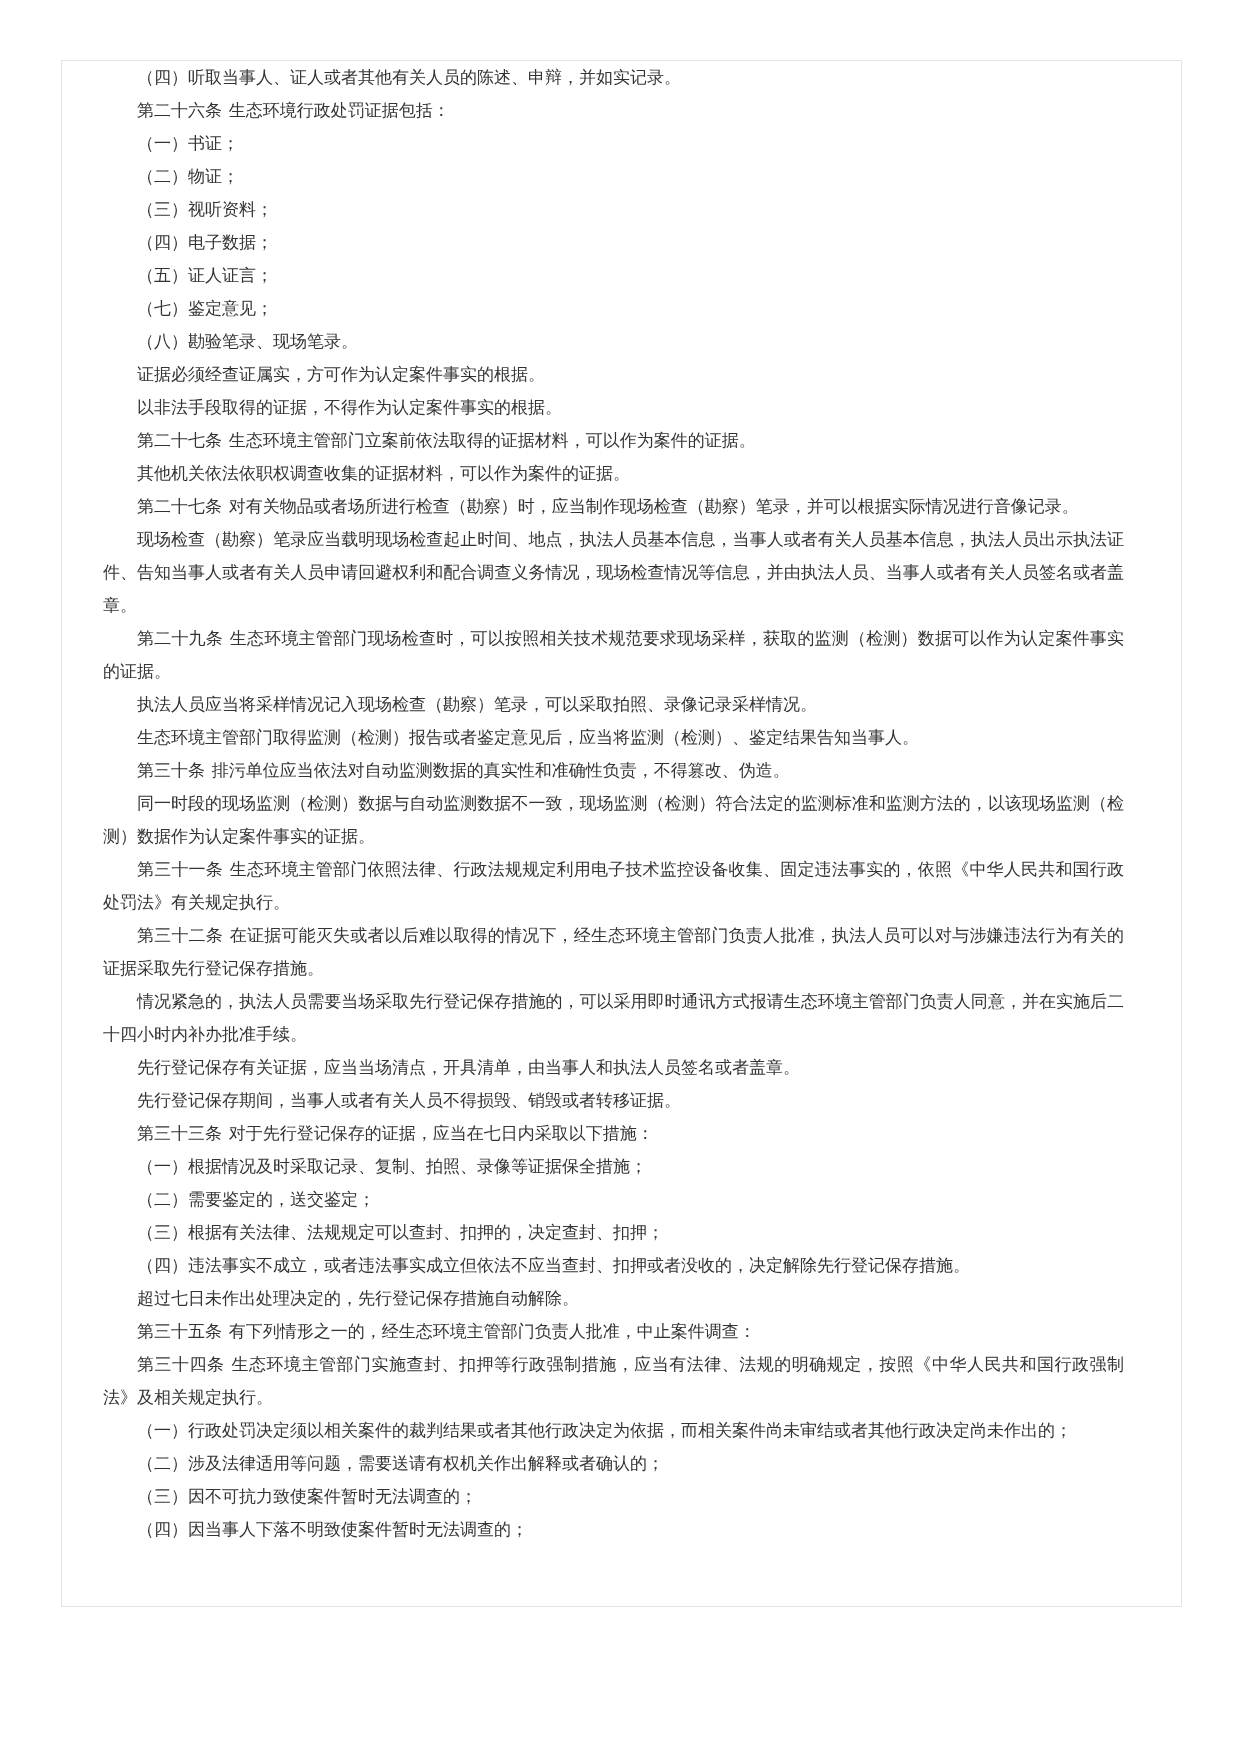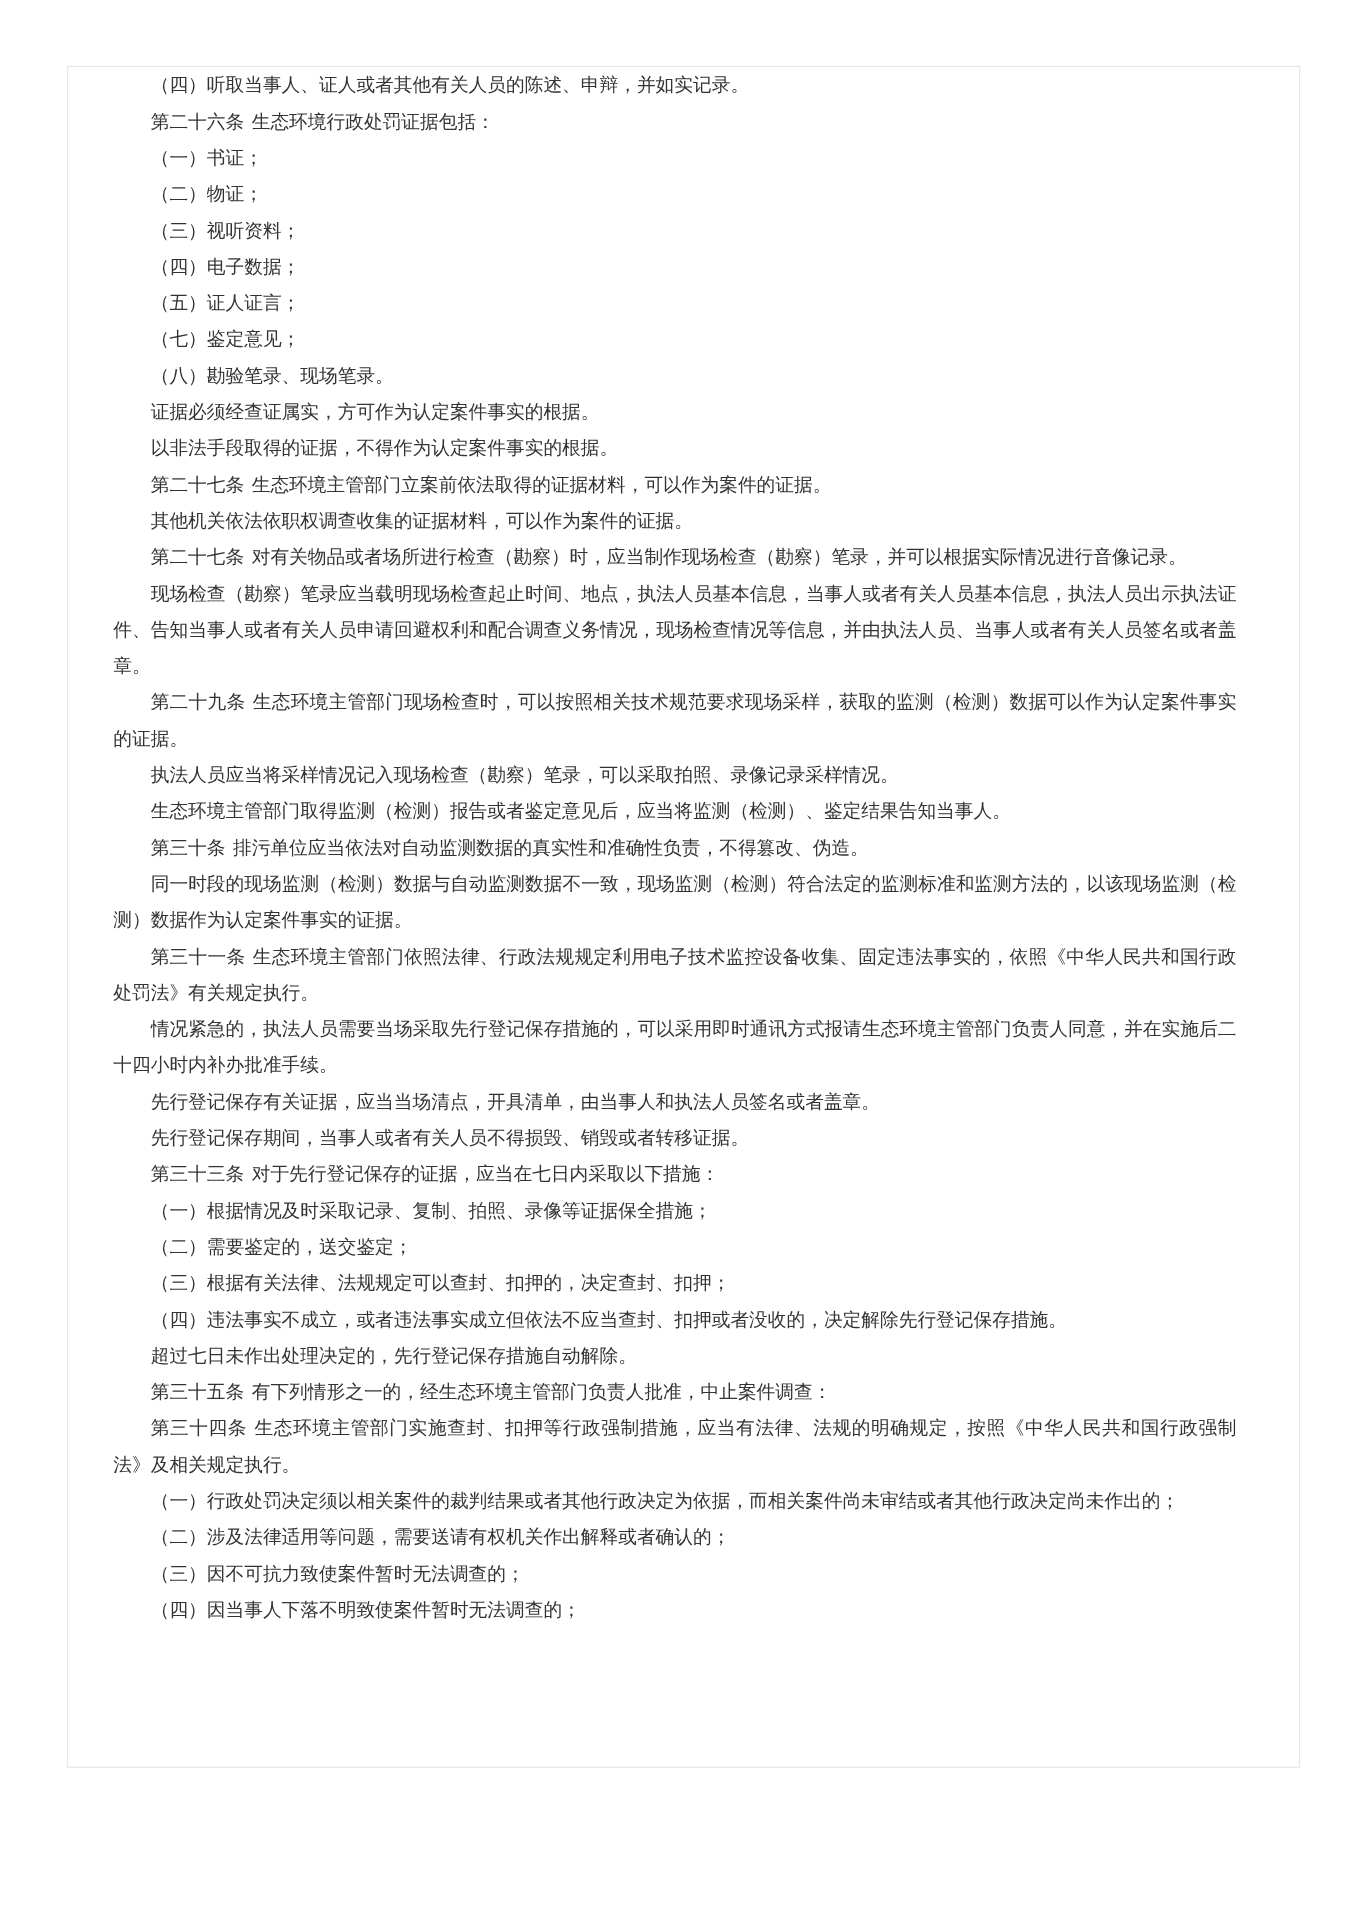--- a/index.html
+++ b/index.html
@@ -56,20 +56,21 @@
       <p><b class="article-no">第二十七条</b><span>生态环境主管部门立案前依法取得的证据材料，可以作为案件的证据。</span></p>
       <p><span>其他机关依法依职权调查收集的证据材料，可以作为案件的证据。</span></p>
       <p><b class="article-no">第二十七条</b><span>对有关物品或者场所进行检查（勘察）时，应当制作现场检查（勘察）笔录，并可以根据实际情况进行音像记录。</span></p>
       <p><span>现场检查（勘察）笔录应当载明现场检查起止时间、地点，执法人员基本信息，当事人或者有关人员基本信息，执法人员出示执法证件、告知当事人或者有关人员申请回避权利和配合调查义务情况，现场检查情况等信息，并由执法人员、当事人或者有关人员签名或者盖章。</span></p>
       <p><b class="article-no">第二十九条</b><span>生态环境主管部门现场检查时，可以按照相关技术规范要求现场采样，获取的监测（检测）数据可以作为认定案件事实的证据。</span></p>
       <p><span>执法人员应当将采样情况记入现场检查（勘察）笔录，可以采取拍照、录像记录采样情况。</span></p>
       <p><span>生态环境主管部门取得监测（检测）报告或者鉴定意见后，应当将监测（检测）、鉴定结果告知当事人。</span></p>
       <p><b class="article-no">第三十条</b><span>排污单位应当依法对自动监测数据的真实性和准确性负责，不得篡改、伪造。</span></p>
       <p><span>同一时段的现场监测（检测）数据与自动监测数据不一致，现场监测（检测）符合法定的监测标准和监测方法的，以该现场监测（检测）数据作为认定案件事实的证据。</span></p>
       <p><b class="article-no">第三十一条</b><span>生态环境主管部门依照法律、行政法规规定利用电子技术监控设备收集、固定违法事实的，依照《中华人民共和国行政处罚法》有关规定执行。</span></p>
+      <p><b class="article-no">第三十二条</b><span>在证据可能灭失或者以后难以取得的情况下，经生态环境主管部门负责人批准，执法人员可以对与涉嫌违法行为有关的证据采取先行登记保存措施。</span></p>
       <p><span>情况紧急的，执法人员需要当场采取先行登记保存措施的，可以采用即时通讯方式报请生态环境主管部门负责人同意，并在实施后二十四小时内补办批准手续。</span></p>
       <p><span>先行登记保存有关证据，应当当场清点，开具清单，由当事人和执法人员签名或者盖章。</span></p>
       <p><span>先行登记保存期间，当事人或者有关人员不得损毁、销毁或者转移证据。</span></p>
       <p><b class="article-no">第三十三条</b><span>对于先行登记保存的证据，应当在七日内采取以下措施：</span></p>
       <p><span>（一）根据情况及时采取记录、复制、拍照、录像等证据保全措施；</span></p>
       <p><span>（二）需要鉴定的，送交鉴定；</span></p>
       <p><span>（三）根据有关法律、法规规定可以查封、扣押的，决定查封、扣押；</span></p>
       <p><span>（四）违法事实不成立，或者违法事实成立但依法不应当查封、扣押或者没收的，决定解除先行登记保存措施。</span></p>
       <p><span>超过七日未作出处理决定的，先行登记保存措施自动解除。</span></p>
       <p><b class="article-no">第三十五条</b><span>有下列情形之一的，经生态环境主管部门负责人批准，中止案件调查：</span></p>

